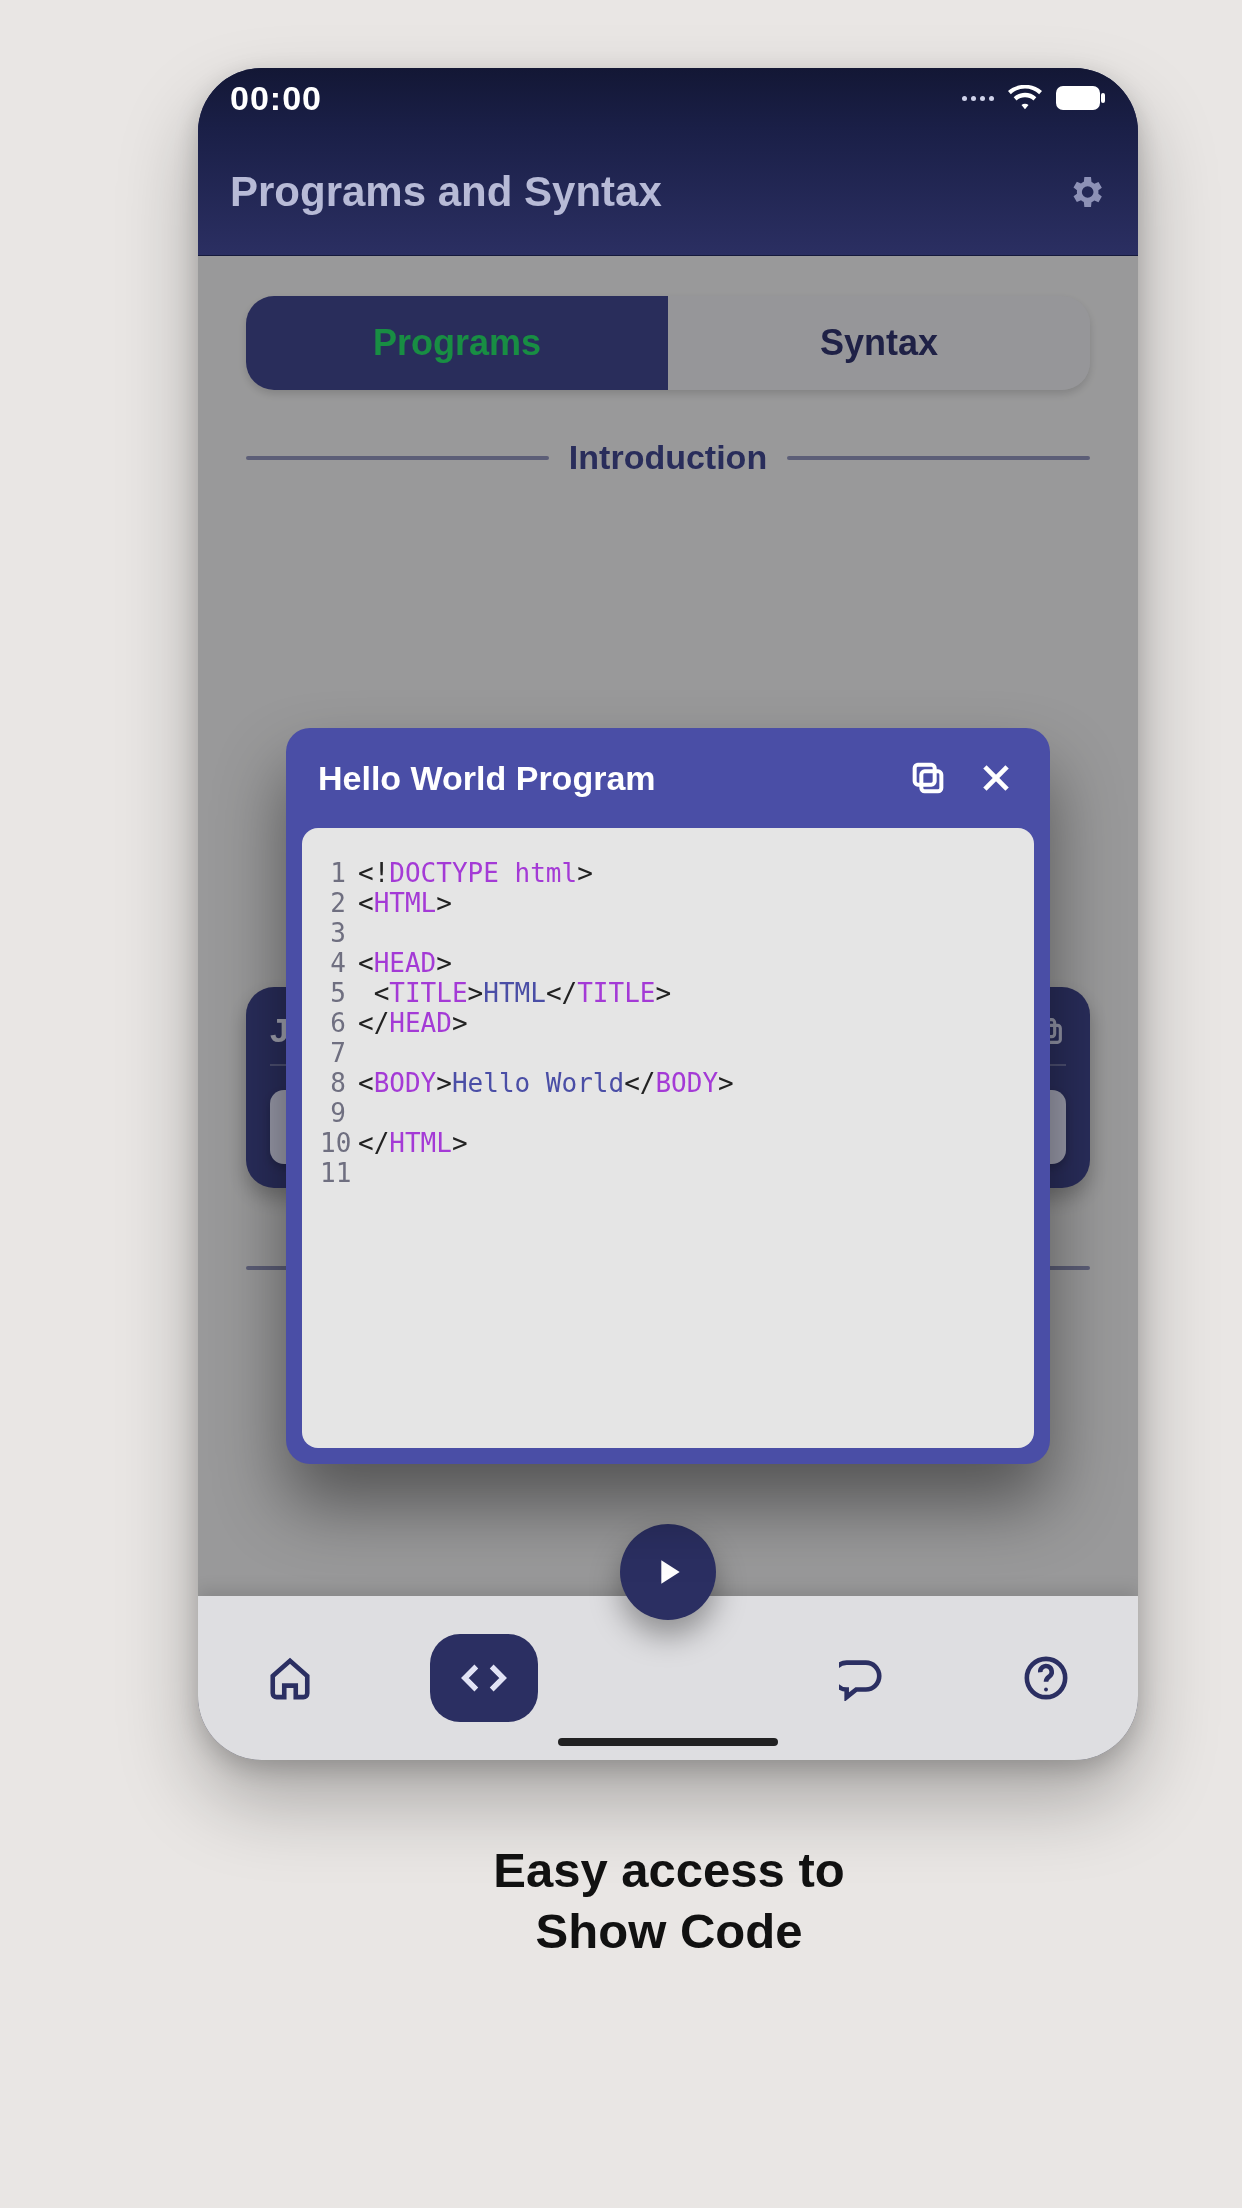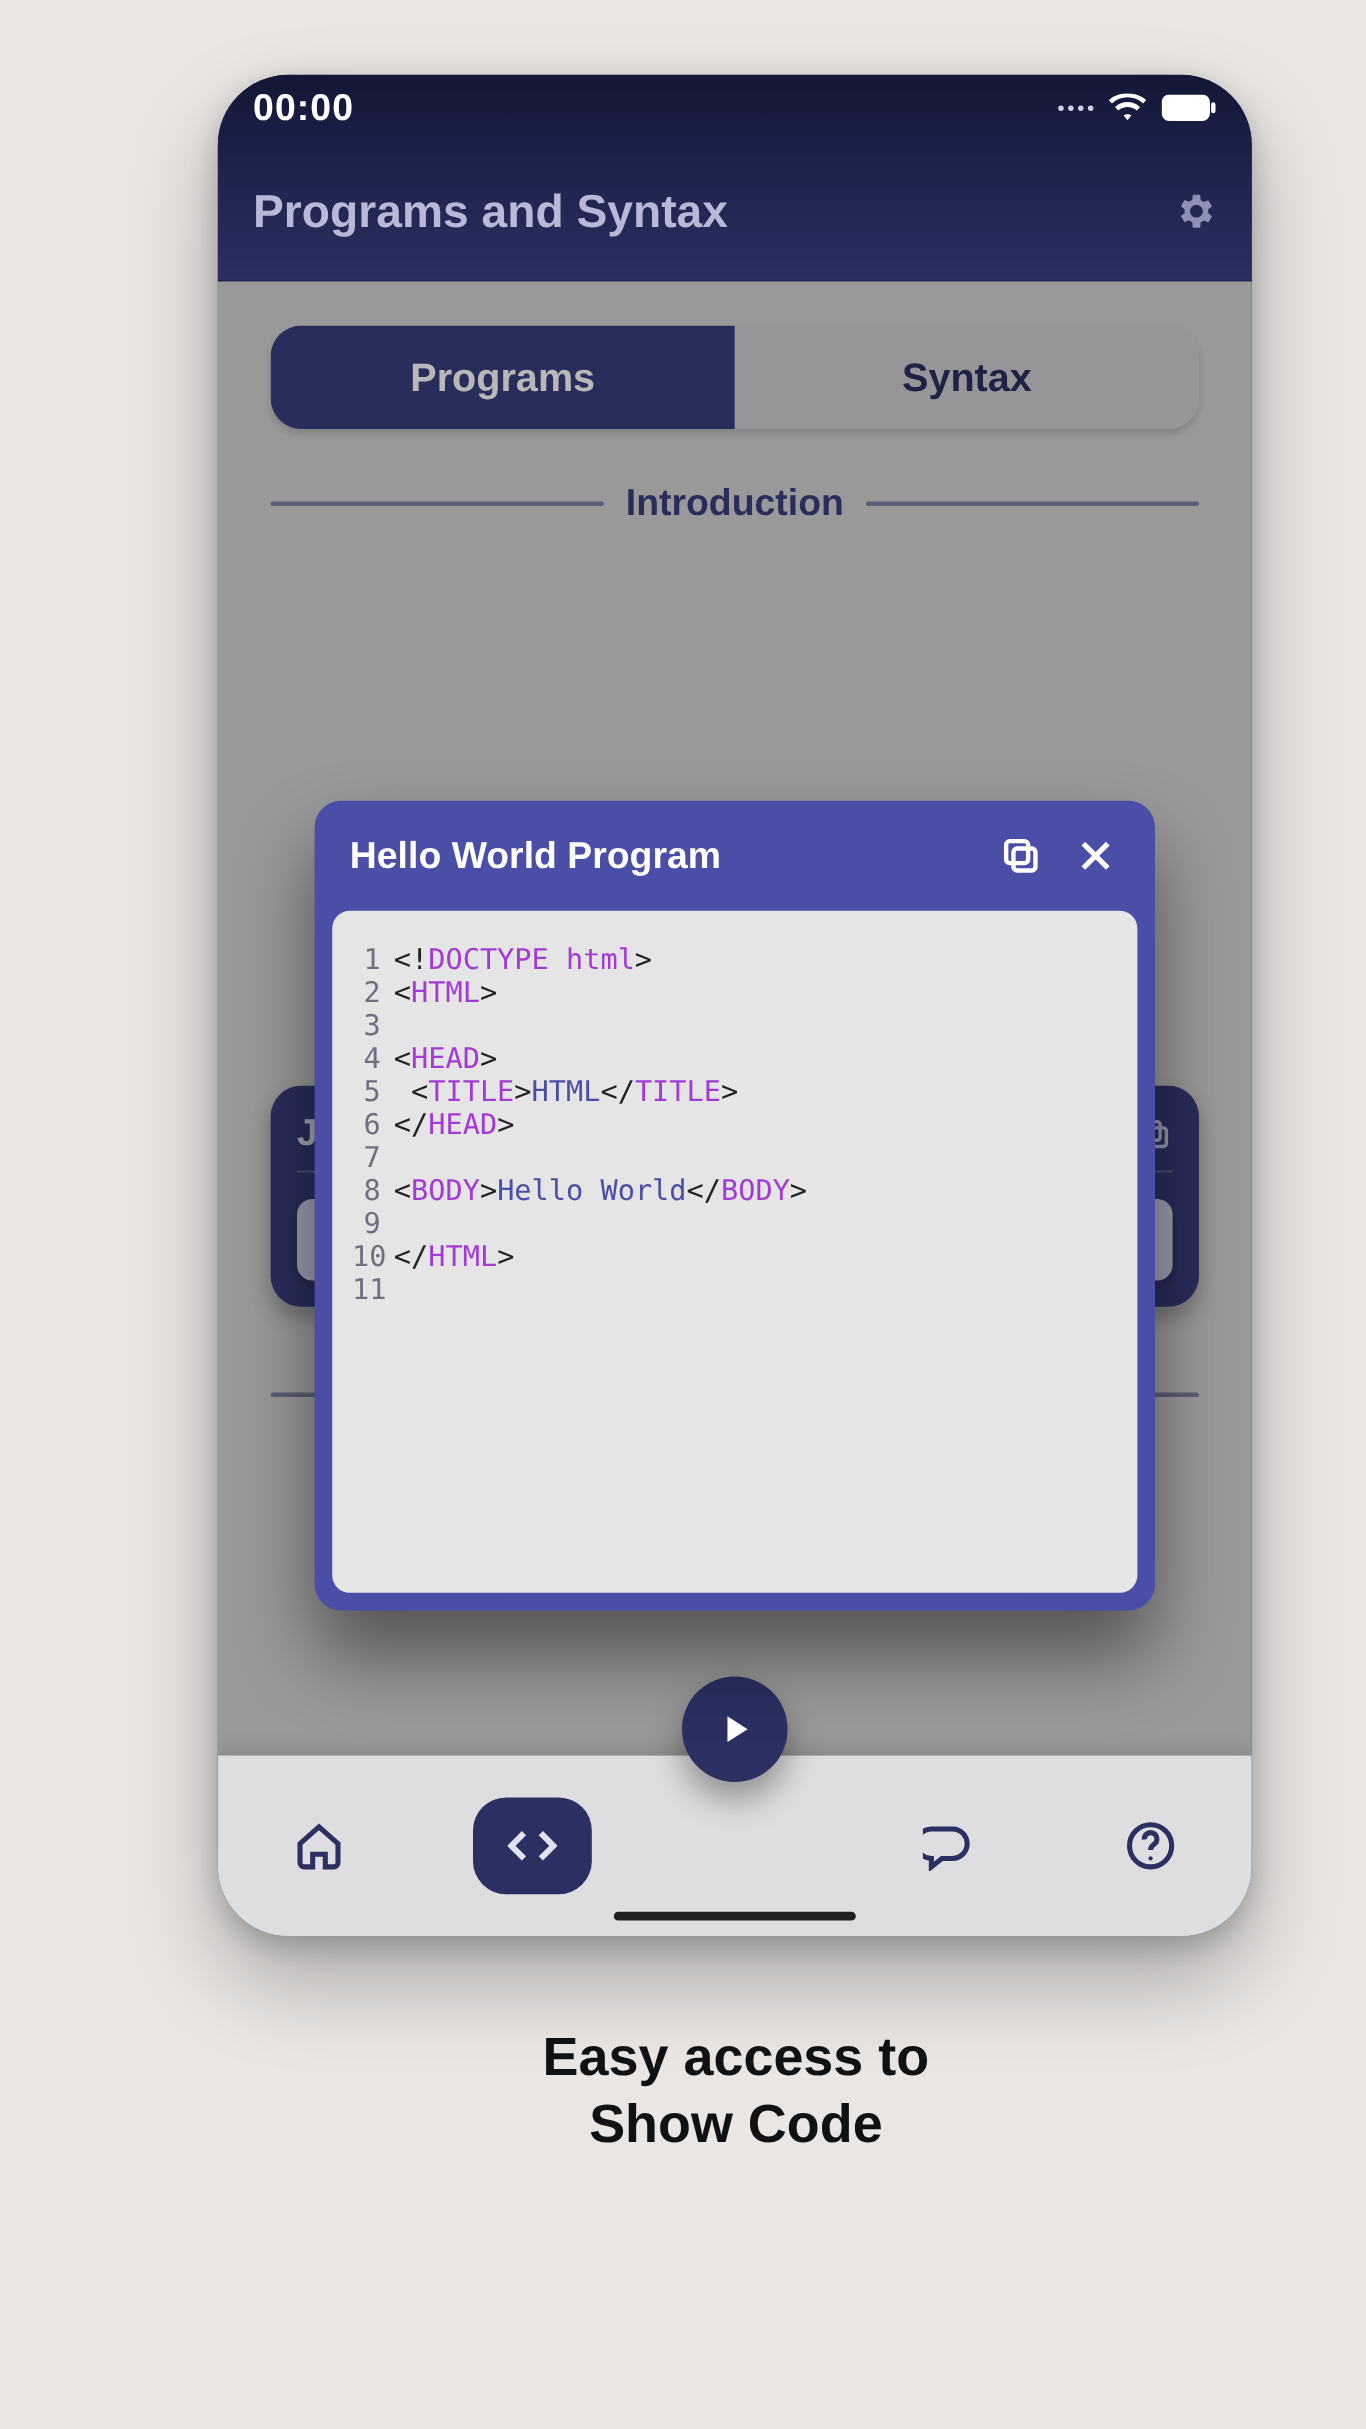--- a/index.html
+++ b/index.html
@@ -29,21 +29,21 @@
   .header-title { color:#b7bad6; font-size:42px; font-weight:800; }
   .gear { width:40px; height:40px; color:#8d91b6; }
   .content {
     position:relative; height: calc(100% - 60px - 128px);
     background:#d5d5d6;
     overflow:hidden;
   }
   
   .tabs { margin: 40px 48px 0; display:flex; border-radius:28px; overflow:hidden; background:#cfcfd2; box-shadow:0 4px 8px rgba(0,0,0,.15);}
   .tab { flex:1; text-align:center; padding:26px 0; font-size:36px; font-weight:700; color:#2b2f62; }
-  .tab.active { background:#3a3f7e; color:#ffffff; }
+  .tab.active { background:#3a3f7e; color:#22c55e; }
   .tab.inactive { background:#d0d0d4; }
   .section-label-row { display:flex; align-items:center; gap:20px; margin:48px 48px 0; }
   .line { flex:1; height:4px; background:#3a3f7e; border-radius:2px; opacity:.55;}
   .section-label { font-size:34px; font-weight:700; color:#3a3f7e; }
   
   .cards-row { display:flex; gap:30px; margin:40px 48px 0; }
   .card {
     flex:1; min-width:0; background:#3a3f7e; border-radius:28px; padding:24px;
     box-shadow:0 10px 20px rgba(0,0,0,.25);
   }

